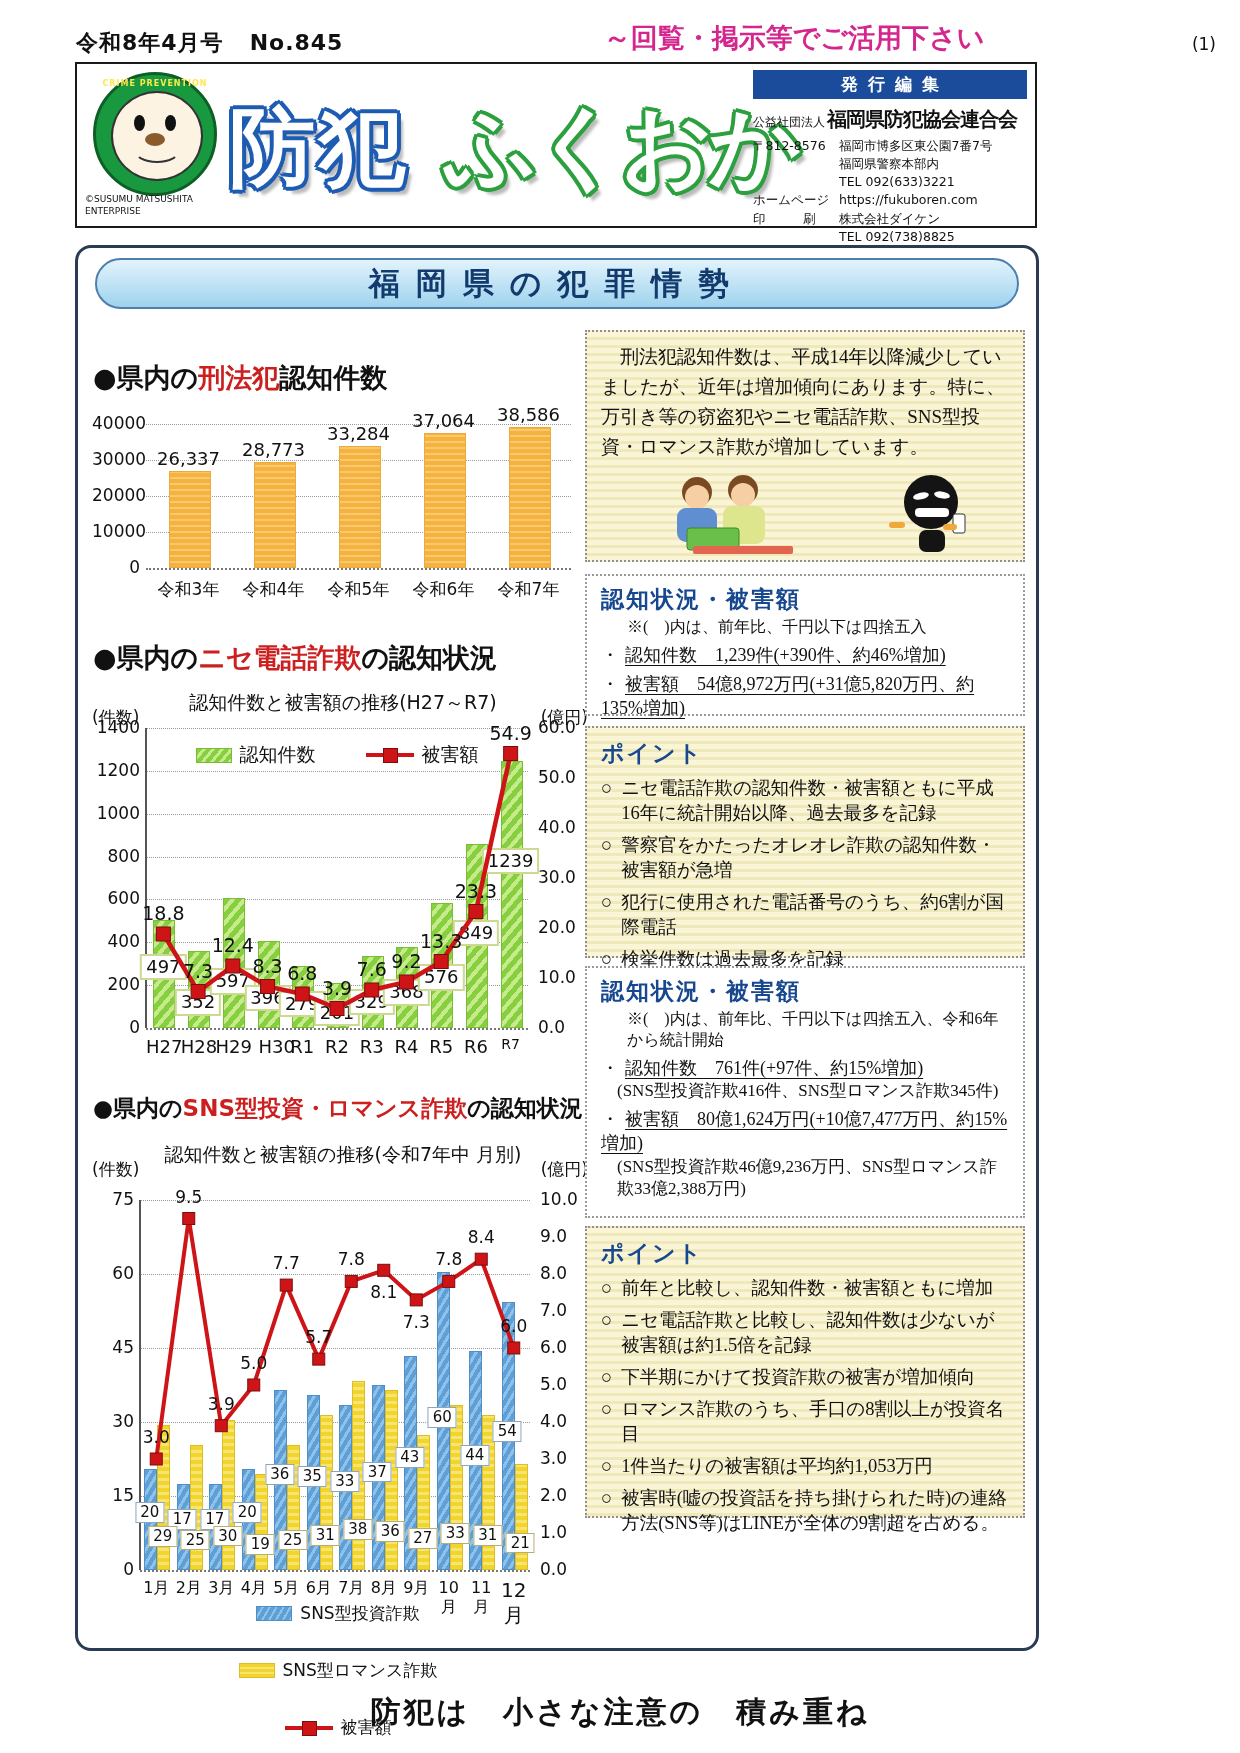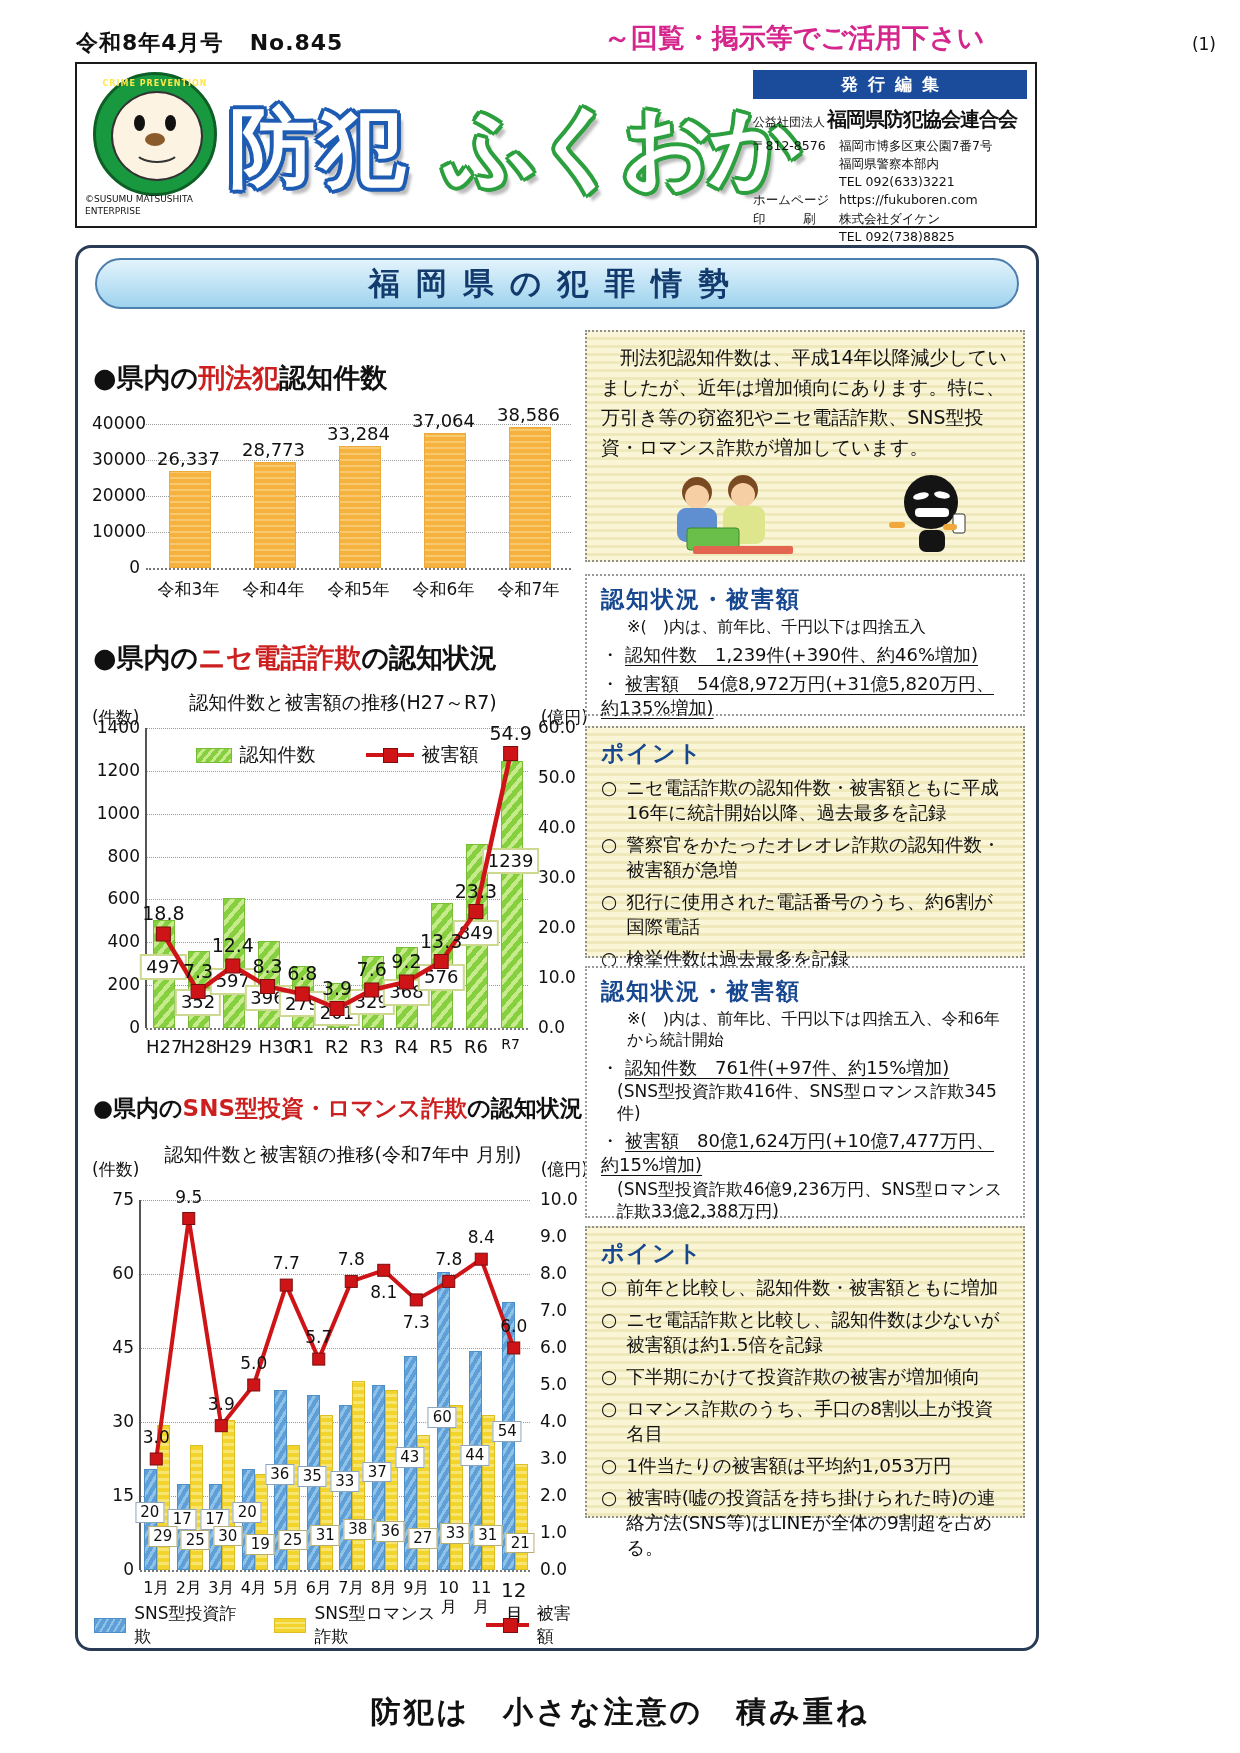--- a/index.html
+++ b/index.html
@@ -82,32 +82,32 @@
   .vlabel{position:absolute;font-size:18px;transform:translateX(-50%);white-space:nowrap;}
   .blabel{position:absolute;background:#fff;transform:translateX(-50%);line-height:1.25;
           padding:0 4px;white-space:nowrap;z-index:3;}
   .lb-green{border:2px solid #cdd98f;font-size:18px;}
   .lb-blue{border:1px solid #8ca6c0;font-size:15px;}
   .lb-yellow{border:1px solid #b9ae72;font-size:15px;}
   .line-label{position:absolute;transform:translateX(-50%);white-space:nowrap;z-index:6;}
   .legend2{position:absolute;left:58px;width:382px;top:54px;display:flex;justify-content:center;
            gap:50px;align-items:center;font-size:19px;z-index:5;}
   .legend3{position:absolute;left:6px;right:6px;top:462px;display:flex;justify-content:flex-end;
-           gap:34px;align-items:center;font-size:17px;}
+           gap:34px;align-items:center;font-size:17px;flex-direction:column;}
   .leg-item{display:flex;align-items:center;gap:8px;}
   .sw-bar{width:34px;height:13px;}
   .sw-green{background:repeating-linear-gradient(130deg,#86cf3e 0 4px,#c6ea8c 4px 7px);border:1px solid #79bd36;}
   .sw-blue{background:repeating-linear-gradient(120deg,#5e9fd8 0 4px,#8fc2e9 4px 6px);border:1px solid #4f8fc7;}
   .sw-yellow{background:repeating-linear-gradient(0deg,#f2d42c 0 3px,#f7e571 3px 5px);border:1px solid #ddbe24;}
   .sw-line{position:relative;width:48px;height:14px;}
   .sw-line i{position:absolute;left:0;right:0;top:5px;height:4px;background:#ce1417;}
   .sw-line b{position:absolute;left:17px;top:0;width:13px;height:13px;background:#ce1417;border:1px solid #7c0d0d;}
 
   
-  .rbox{position:absolute;left:585px;width:440px;box-sizing:border-box;padding:10px 14px;}
+  .rbox{position:absolute;left:585px;width:440px;box-sizing:border-box;padding:10px 14px;font-family:Liberation Serif, serif;}
   .ybox{background:repeating-linear-gradient(180deg,#f9f5d6 0 5px,#efe8ba 5px 8px);border:2px dotted #8f8f8f;}
   .wbox{background:#fff;border:2px dotted #9a9a9a;}
   #boxA{top:330px;height:232px;}
   #boxB{top:574px;height:142px;padding-top:8px;}
   #boxC{top:726px;height:232px;}
   #boxD{top:966px;height:252px;padding-top:8px;}
   #boxE{top:1226px;height:292px;}
   .box-title{color:#17488f;font-weight:bold;font-size:23px;letter-spacing:2px;}
   .note{font-size:16px;margin:2px 0 4px 26px;line-height:1.3;}
   .item{font-size:18px;margin-top:5px;line-height:1.35;}

